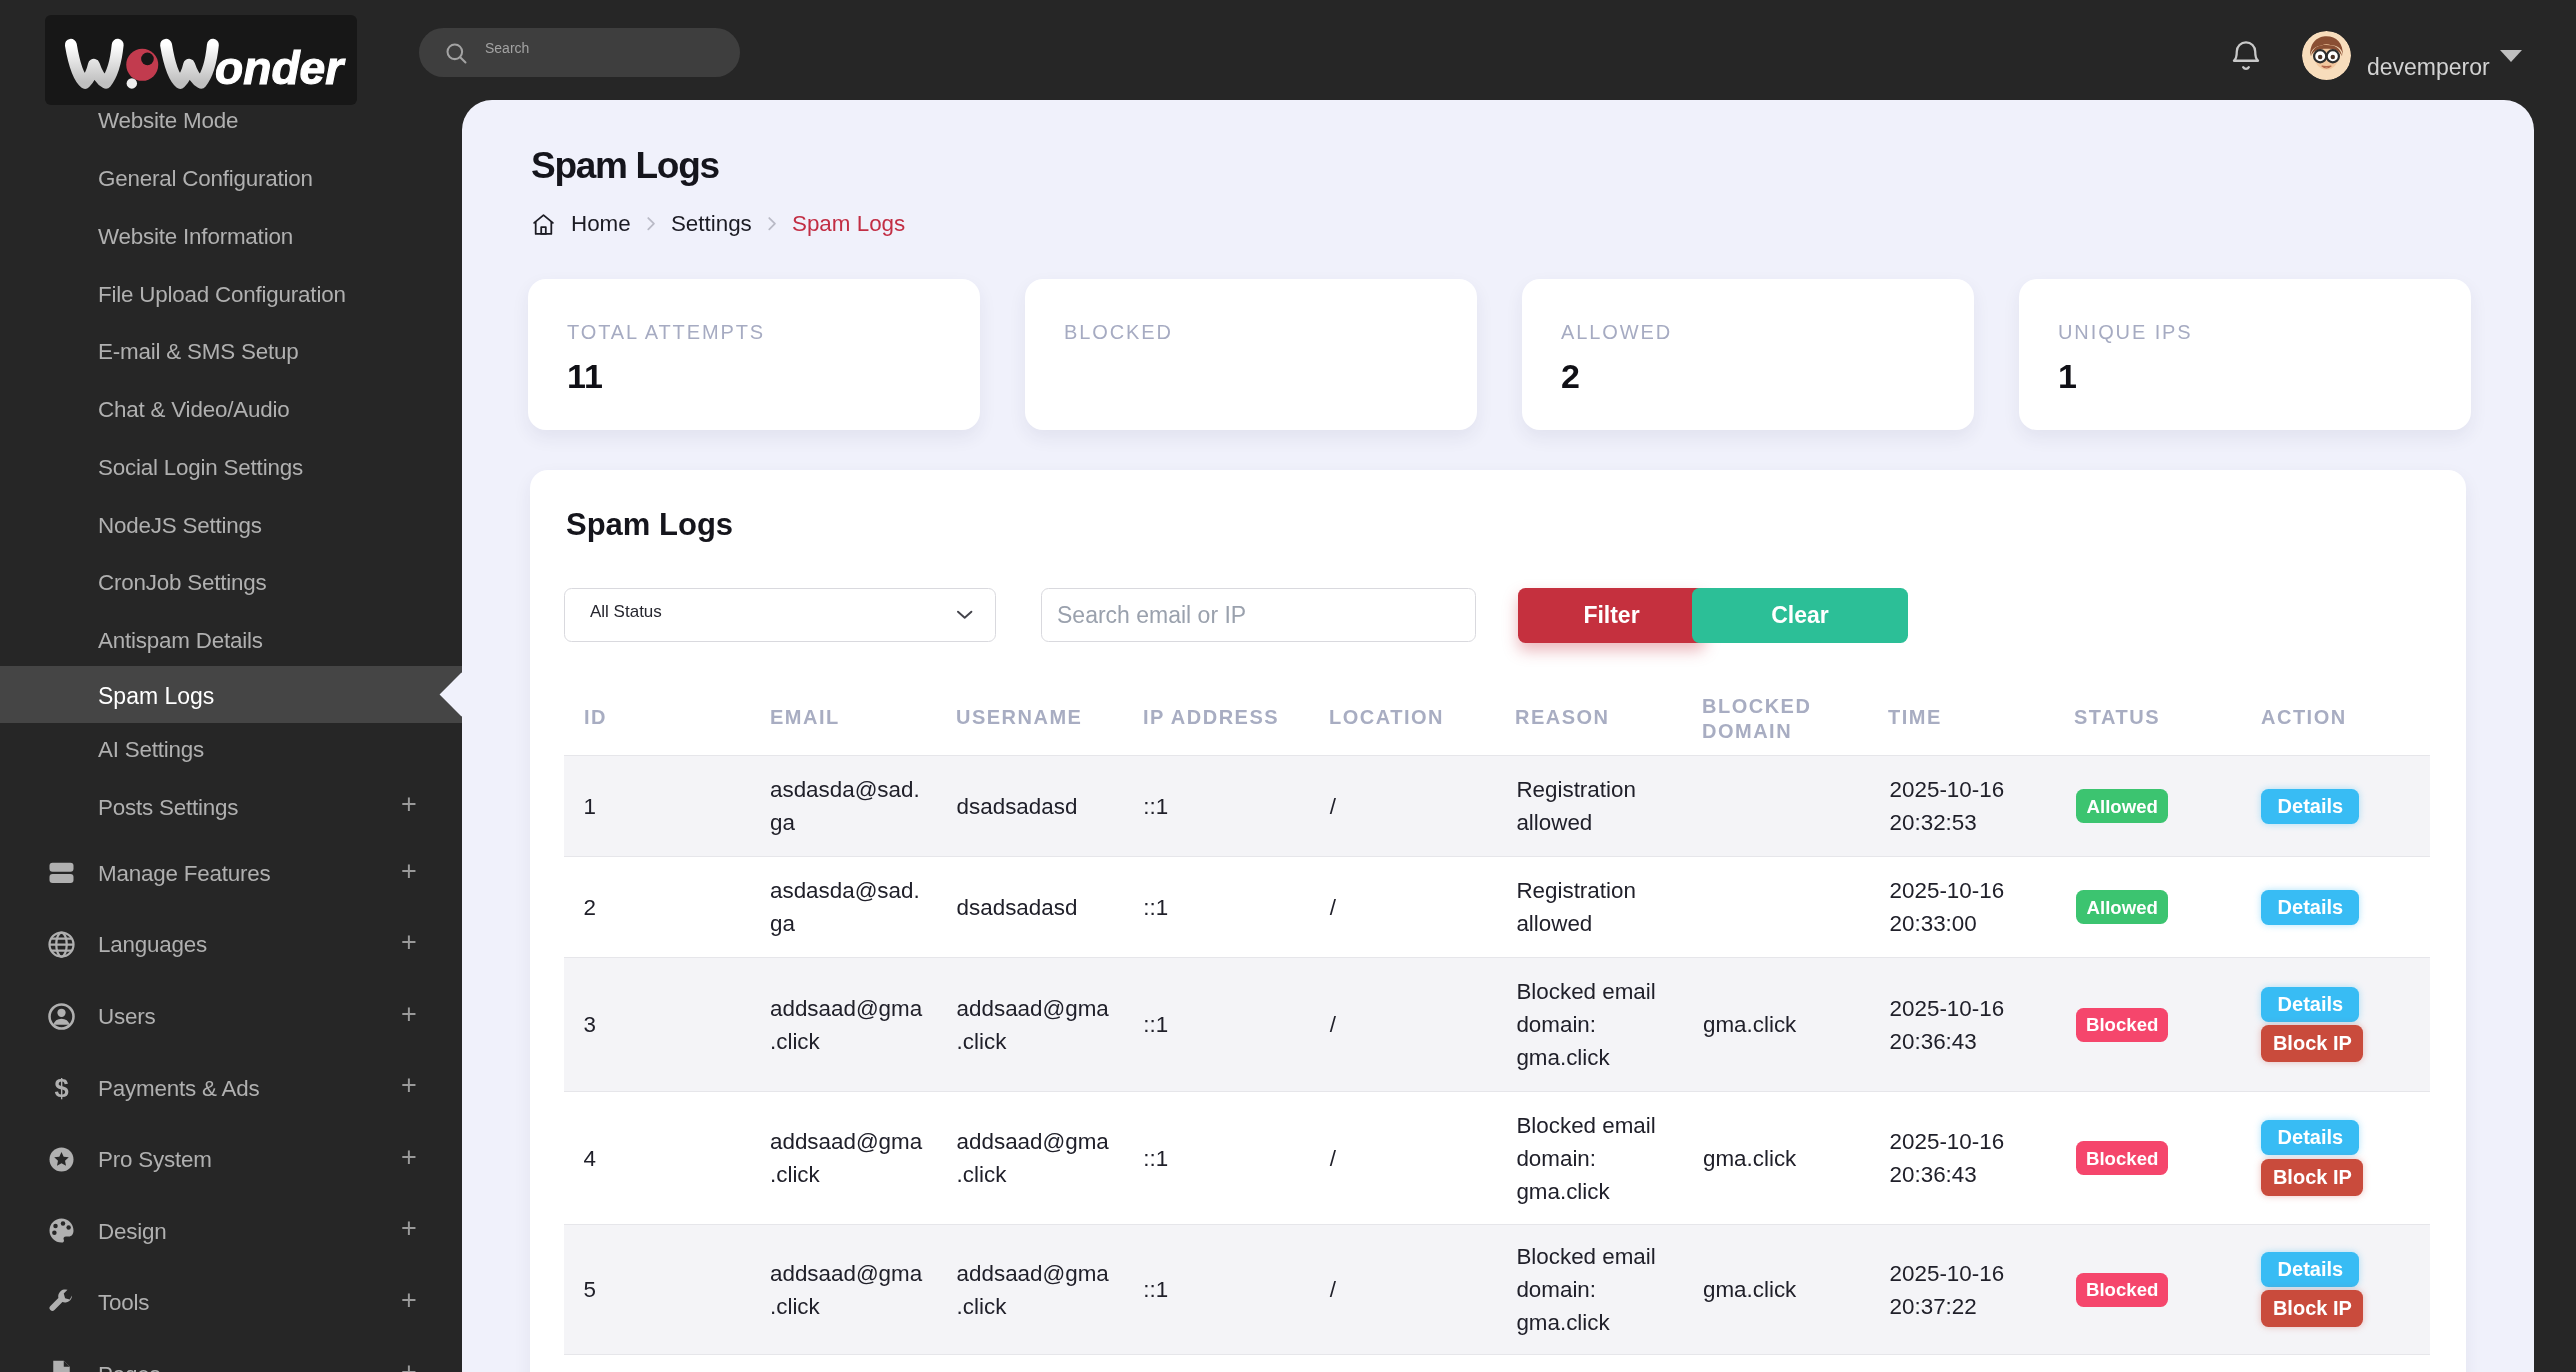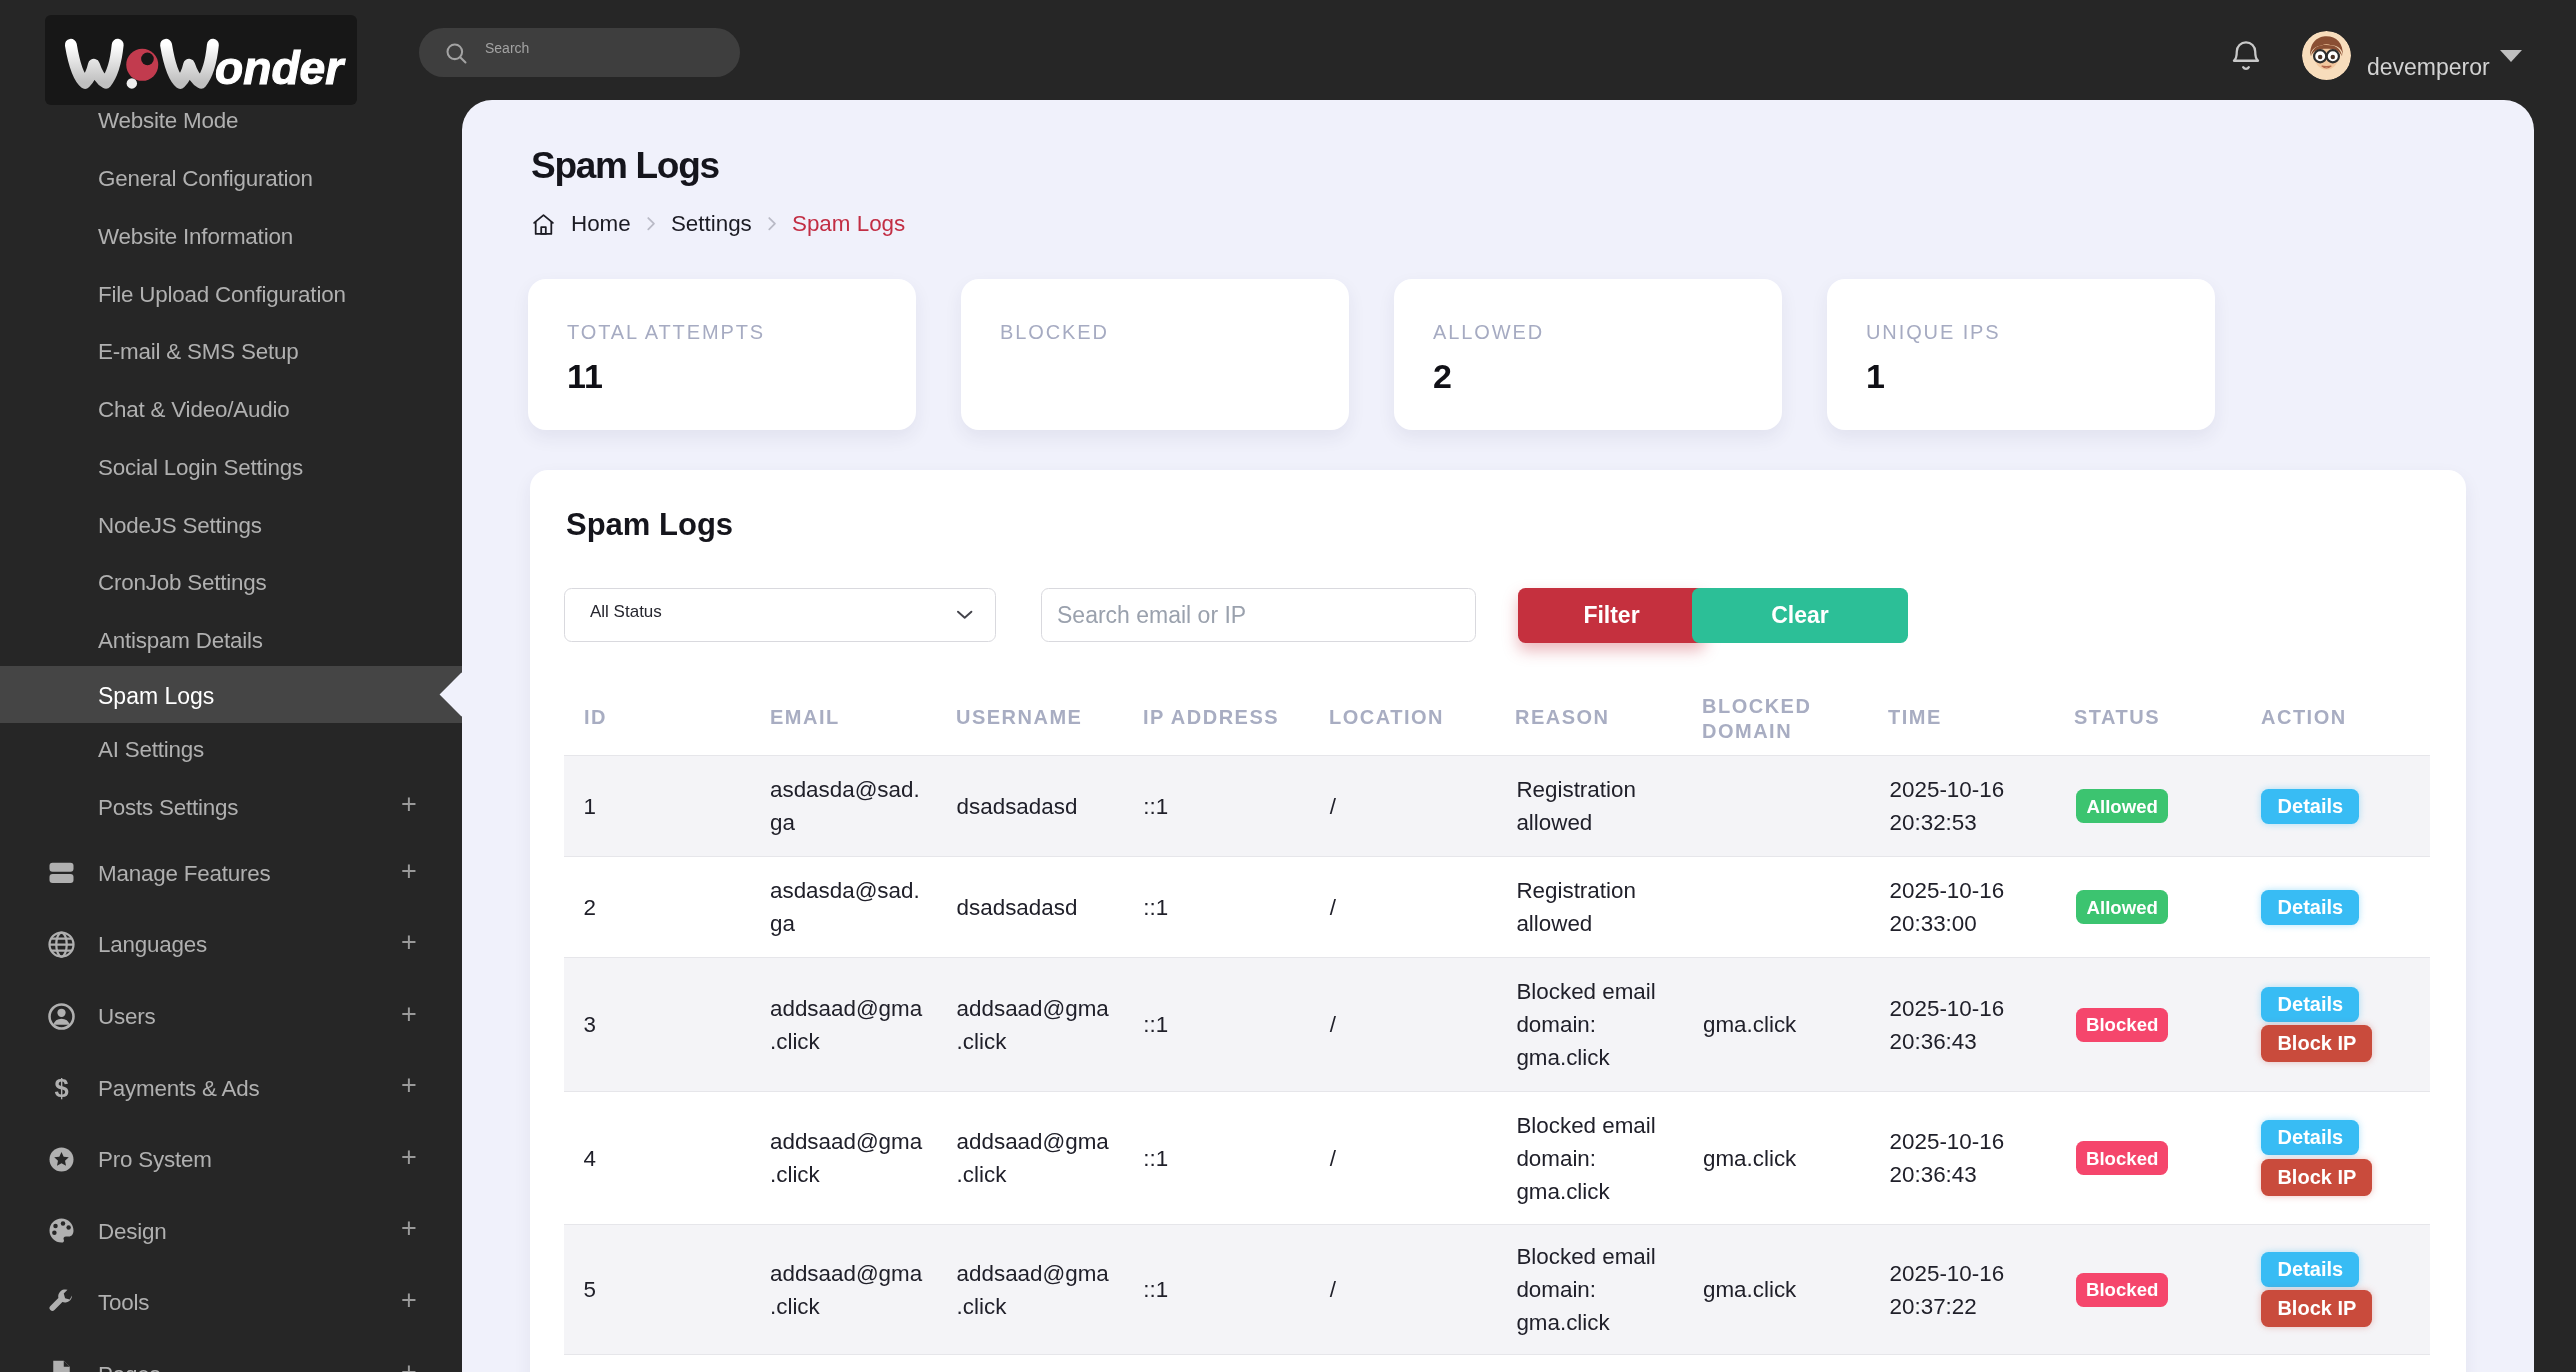--- a/index.html
+++ b/index.html
@@ -26,21 +26,21 @@
 
 
 .content { position:absolute; left:462px; top:100px; width:2072px; height:1273px; background:#f0f1fb; border-radius:30px 30px 0 0; z-index:1; }
 h1.title { position:absolute; left:69px; top:45px; font-size:37px; font-weight:bold; color:#15151c; letter-spacing:-1.3px; }
 .crumbs { position:absolute; left:69px; top:109px; height:30px; display:flex; align-items:center; }
 .crumb { font-size:22.4px; color:#1c1c24; }
 .crumb.red { color:#c22e44; }
 .chev { margin:0 10.4px; }
 
 .cards { position:absolute; left:66px; top:179px; display:flex; gap:45px; }
-.scard { width:388px; height:151px; background:#fff; border-radius:18px; box-shadow:0 7.5px 18px rgba(40,40,90,0.07); padding:42px 0 0 39px; }
+.scard { width:452px; height:151px; background:#fff; border-radius:18px; box-shadow:0 7.5px 18px rgba(40,40,90,0.07); padding:42px 0 0 39px; }
 .slabel { font-size:20px; letter-spacing:1.9px; color:#a6abc2; font-weight:400; }
 .sval { font-size:34px; font-weight:bold; color:#101016; margin-top:13.4px; }
 
 .bigcard { position:absolute; left:68px; top:370px; width:1936px; height:1058px; background:#fff; border-radius:18px; box-shadow:0 7.5px 18px rgba(40,40,90,0.07); }
 .bc-head { position:absolute; left:36px; top:37px; font-size:31px; font-weight:bold; color:#15151c; }
 .sel { position:absolute; left:34px; top:118px; width:432px; height:54px; border:1.5px solid #d9d9de; border-radius:7.5px; background:#fff; }
 .sel-txt { position:absolute; left:25px; top:13.4px; font-size:17px; color:#26262e; }
 .inp { position:absolute; left:511px; top:118px; width:435px; height:54px; border:1.5px solid #d9d9de; border-radius:7.5px; background:#fff; }
 .inp-txt { position:absolute; left:15px; top:13.4px; font-size:23px; color:#9aa1ad; }
 .btn { position:absolute; top:118px; height:55px; border-radius:7.5px; color:#fff; font-size:23px; font-weight:bold; display:flex; align-items:center; justify-content:center; }
@@ -52,21 +52,21 @@
 .rows { position:absolute; left:34px; top:285px; width:1866px; }
 .row { display:grid; grid-template-columns:repeat(10,1fr); border-top:1.5px solid #e6e6ea; }
 .row.last { border-bottom:1.5px solid #e6e6ea; }
 .row.stripe { background:#f4f4f7; }
 .cell { padding-left:19.4px; display:flex; flex-direction:column; justify-content:center; font-size:22.4px; line-height:33px; color:#20202a; }
 .badge { display:inline-flex; align-items:center; justify-content:center; height:34px; border-radius:7.5px; color:#fff; font-size:18.6px; font-weight:bold; }
 .b-green { width:92px; background:#3cc470; }
 .b-pink { width:92px; background:#f5466c; }
 .abtn { display:flex; align-items:center; justify-content:center; border-radius:7.5px; color:#fff; font-size:20px; font-weight:bold; }
 .a-details { width:98px; height:35px; background:#38bcf4; box-shadow:0 0 7.5px rgba(56,188,244,0.4); }
-.a-block { width:111px; height:37px; background:#c94b3c; box-shadow:0 0 7.5px rgba(201,75,60,0.35); }
+.a-block { width:102px; height:37px; background:#c94b3c; box-shadow:0 0 7.5px rgba(201,75,60,0.35); }
 .acell { display:flex; flex-direction:column; justify-content:center; align-items:flex-start; gap:3.7px; padding-left:18px; }
 </style>
 </head>
 <body>
 
 <div class="content">
   <h1 class="title">Spam Logs</h1>
   <div class="crumbs" style="top:109px;">
     <svg width="25" height="25" viewBox="0 0 24 24" fill="none" stroke="#1c1c24" stroke-width="1.7" stroke-linecap="round" stroke-linejoin="round">
         <path d="M3 10.5 12 3l9 7.5"></path>

